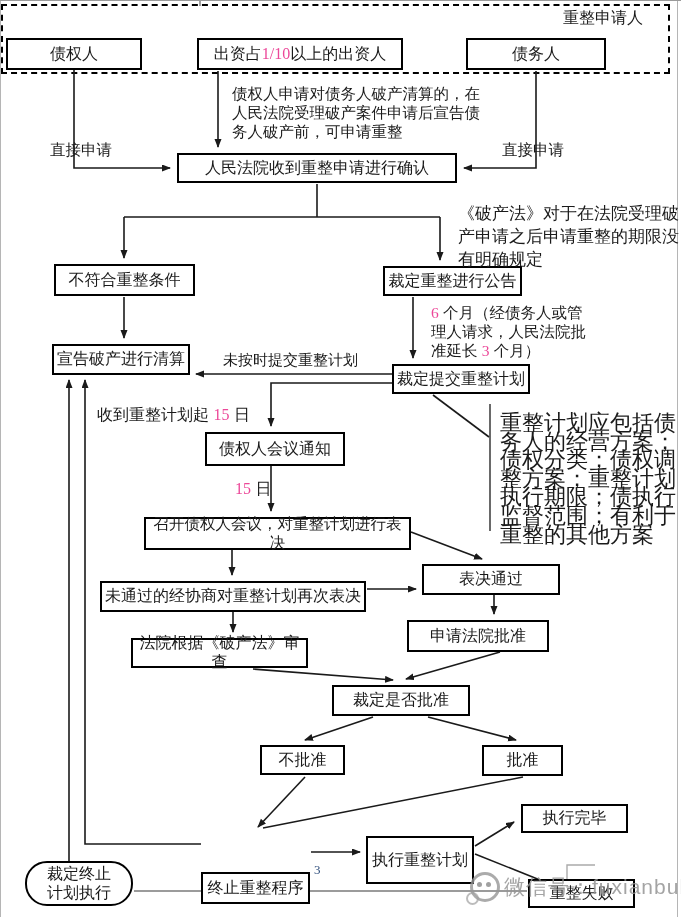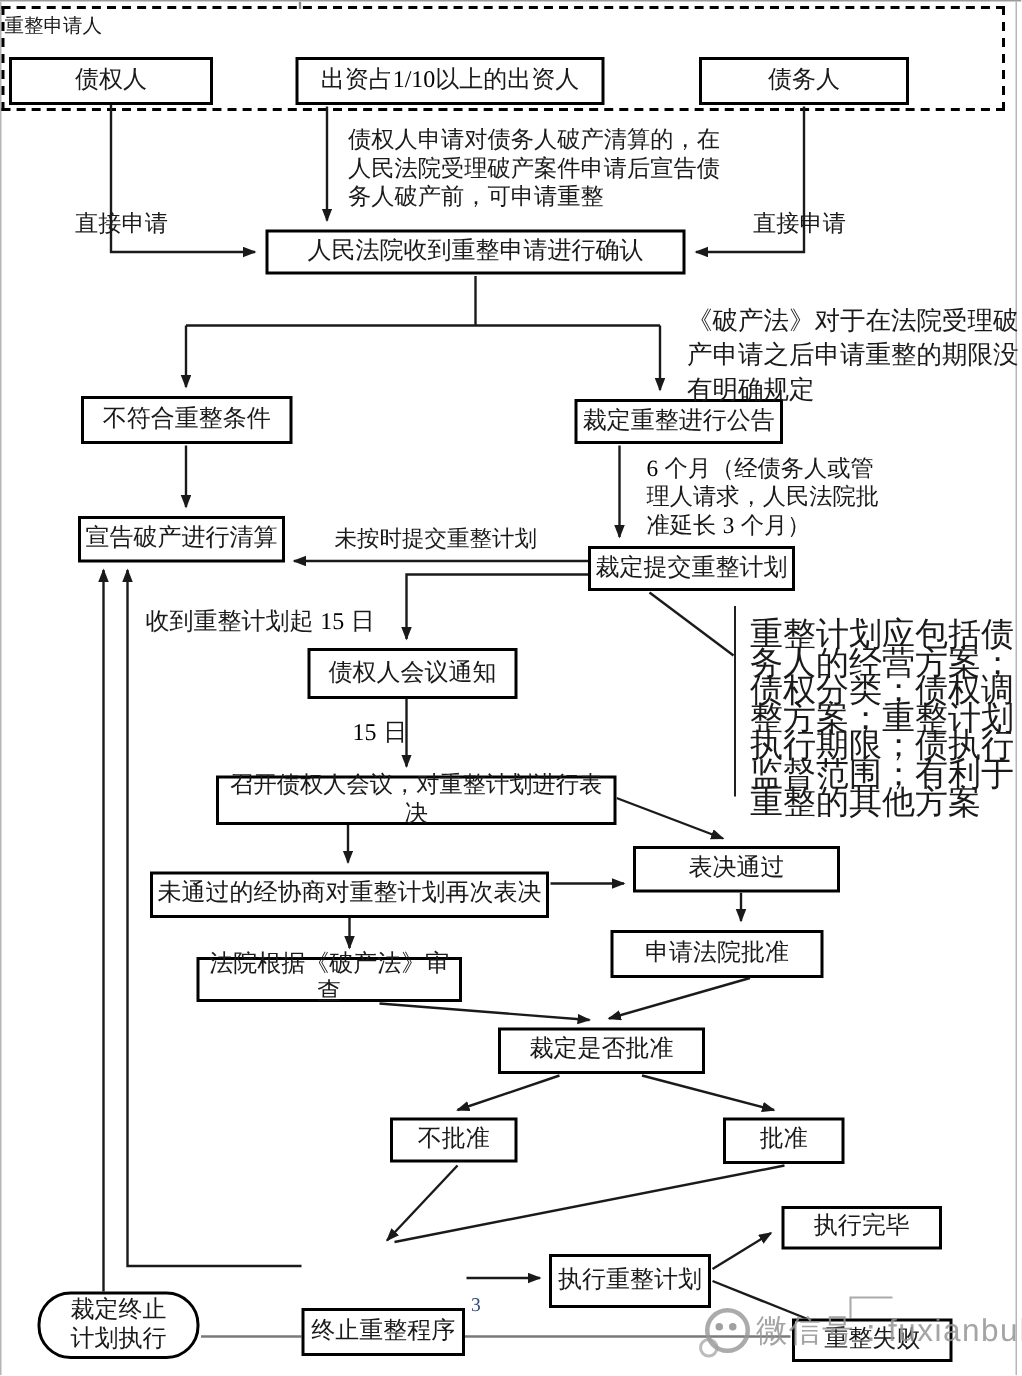--- a/index.html
+++ b/index.html
@@ -15,24 +15,24 @@
   .edges{position:absolute;left:0;top:0;z-index:1;}
   .node{
     position:absolute;box-sizing:border-box;border:2px solid #000;background:#fff;
     display:flex;align-items:center;justify-content:center;text-align:center;
     font-size:16px;line-height:1.18;z-index:2;padding:1px 2px;
   }
   .group{
     position:absolute;box-sizing:border-box;border:2px dashed #000;background:transparent;
     z-index:0;
   }
-  .group-title{position:absolute;left:0;top:2px;width:640px;text-align:left;font-size:13px;}
+  .group-title{position:absolute;left:0;top:2px;width:640px;text-align:right;font-size:16px;}
   .lbl{position:absolute;z-index:3;font-size:16px;line-height:1.2;white-space:nowrap;}
   .note{position:absolute;z-index:3;font-size:17px;line-height:23px;}
-  .num{color:#000000;font-family:"Liberation Serif",serif;}
+  .num{color:#ec4899;font-family:"Liberation Serif",serif;}
   .pagenum{position:absolute;z-index:3;color:#2e4d7b;font-family:"Liberation Serif",serif;font-size:13px;}
   .watermark{position:absolute;z-index:6;display:flex;align-items:center;color:rgba(148,148,148,0.85);}
   .wm-text{font-size:21px;letter-spacing:1px;white-space:nowrap;}
   .wm-icon{position:relative;width:30px;height:30px;margin-right:4px;flex:0 0 auto;}
   .wm-icon .c1{position:absolute;left:0;top:0;width:24px;height:24px;border:3px solid rgba(150,150,150,0.8);border-radius:50%;}
   .wm-icon .d1,.wm-icon .d2{position:absolute;width:5px;height:5px;background:rgba(150,150,150,0.9);border-radius:50%;top:10px;}
   .wm-icon .d1{left:7px;} .wm-icon .d2{left:16px;}
   .wm-icon .c2{position:absolute;left:-4px;top:20px;width:9px;height:9px;border:2px solid rgba(160,160,160,0.7);border-radius:50%;}
 </style>
 </head>
@@ -99,21 +99,21 @@
   <div class="node" style="left:144px;top:516px;width:267px;height:33px;font-size:15.5px;">召开债权人会议，对重整计划进行表决</div>
   <div class="node" style="left:422px;top:563px;width:138px;height:31px;">表决通过</div>
   <div class="node" style="left:100px;top:580px;width:266px;height:31px;">未通过的经协商对重整计划再次表决</div>
   <div class="node" style="left:407px;top:619px;width:142px;height:32px;">申请法院批准</div>
   <div class="node" style="left:131px;top:637px;width:177px;height:30px;">法院根据《破产法》审查</div>
   <div class="node" style="left:332px;top:684px;width:138px;height:31px;">裁定是否批准</div>
   <div class="node" style="left:260px;top:744px;width:85px;height:30px;">不批准</div>
   <div class="node" style="left:482px;top:744px;width:81px;height:31px;">批准</div>
   <div class="node" style="left:521px;top:803px;width:107px;height:29px;">执行完毕</div>
   <div class="node" style="left:201px;top:835px;width:109px;height:32px;margin-top:36px;">终止重整程序</div>
-  <div class="node" style="left:366px;top:835px;width:108px;height:36px;">执行重整计划</div>
+  <div class="node" style="left:366px;top:835px;width:108px;height:48px;">执行重整计划</div>
   <div class="node" style="left:25px;top:860px;width:108px;height:45px;padding:2px 18px;border-radius:22px;">裁定终止计划执行</div>
   <div class="node" style="left:528px;top:878px;width:107px;height:29px;">重整失败</div>
 
   <div class="note" style="left:232px;top:83px;width:256px;font-size:15.5px;line-height:19px;">债权人申请对债务人破产清算的，在人民法院受理破产案件申请后宣告债务人破产前，可申请重整</div>
   <div class="lbl" style="left:50px;top:140px;font-size:15.5px;">直接申请</div>
   <div class="lbl" style="left:502px;top:140px;font-size:15.5px;">直接申请</div>
   <div class="note" style="left:458px;top:201px;width:222px;">《破产法》对于在法院受理破产申请之后申请重整的期限没有明确规定</div>
   <div class="note cnum" style="left:431px;top:302px;width:164px;font-size:15.5px;line-height:19px;"><span class="num">6</span> 个月（经债务人或管理人请求，人民法院批准延长 <span class="num">3</span> 个月）</div>
   <div class="lbl" style="left:223px;top:350px;font-size:15px;">未按时提交重整计划</div>
   <div class="lbl cnum" style="left:97px;top:404px;">收到重整计划起 <span class="num">15</span> 日</div>

